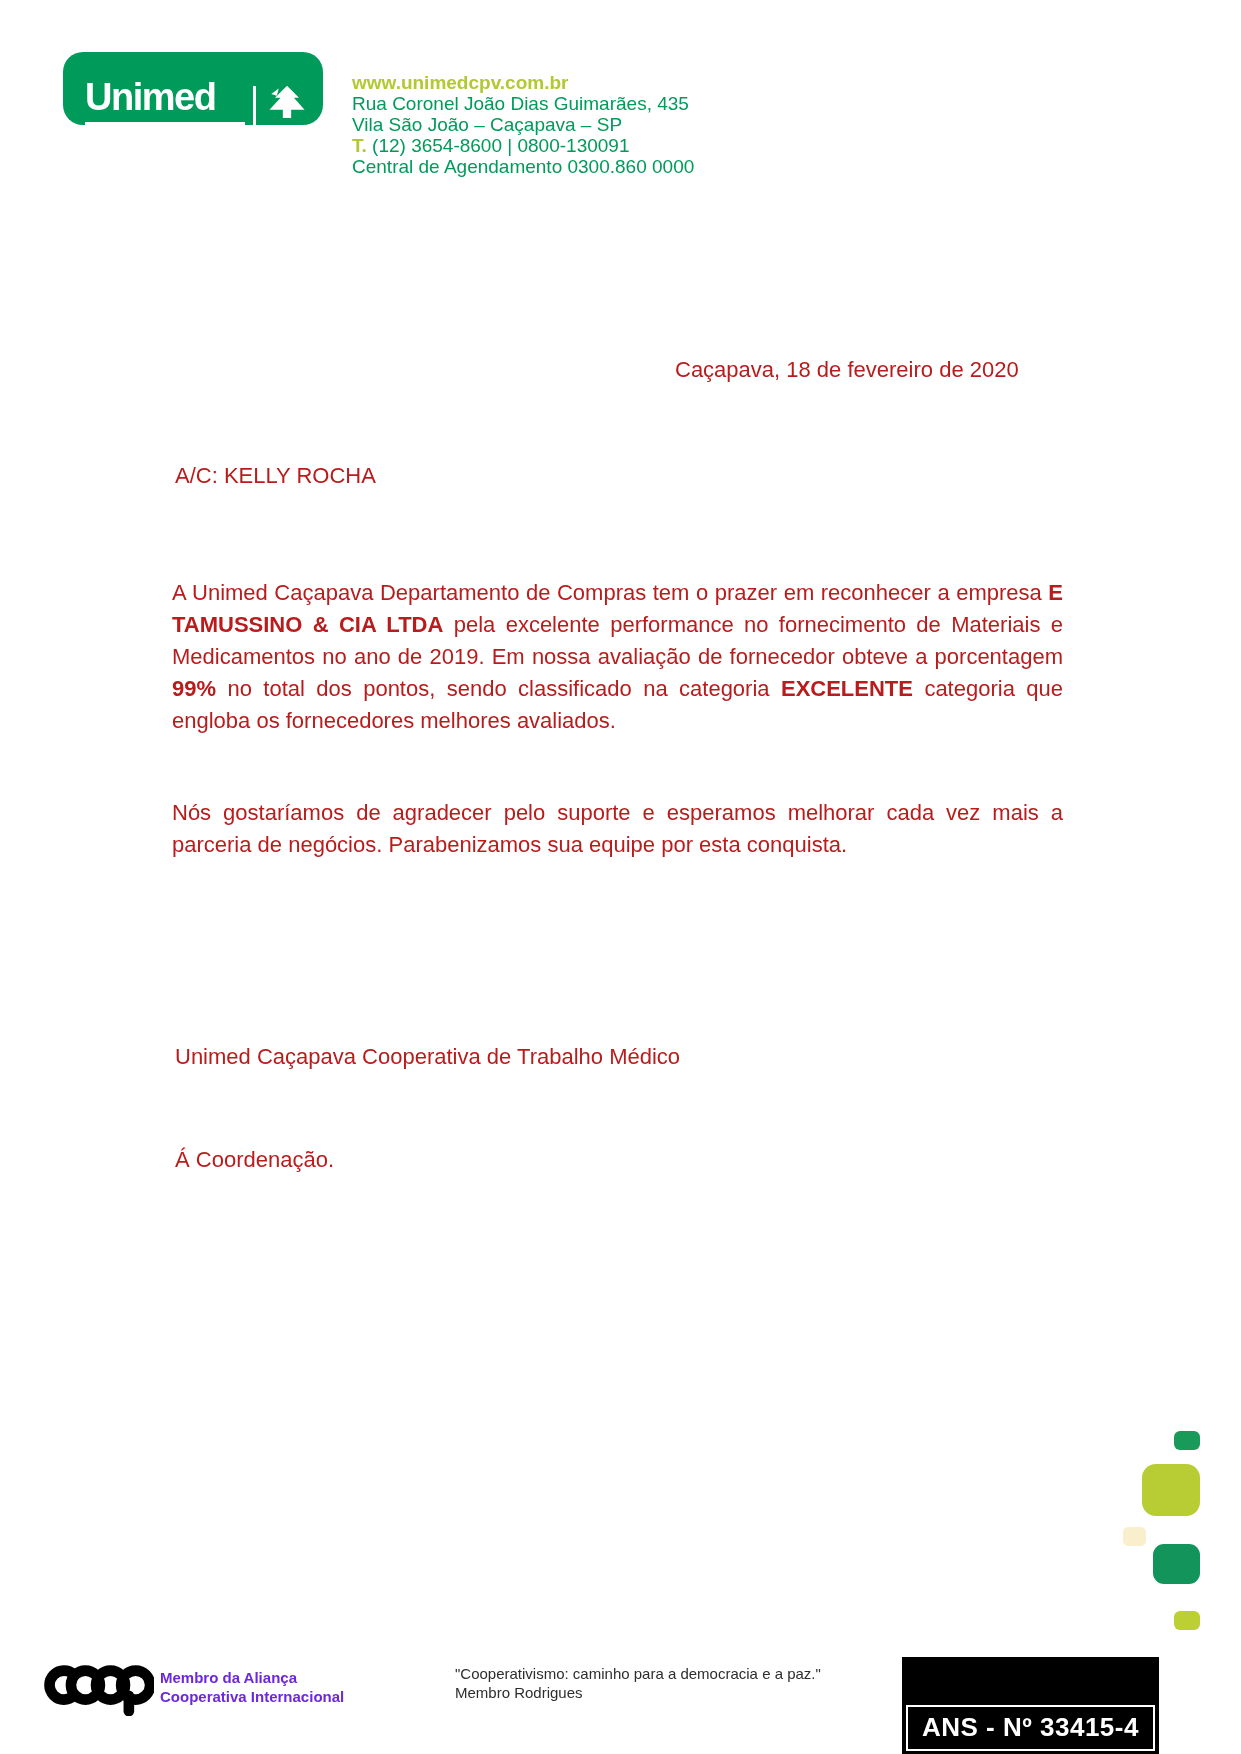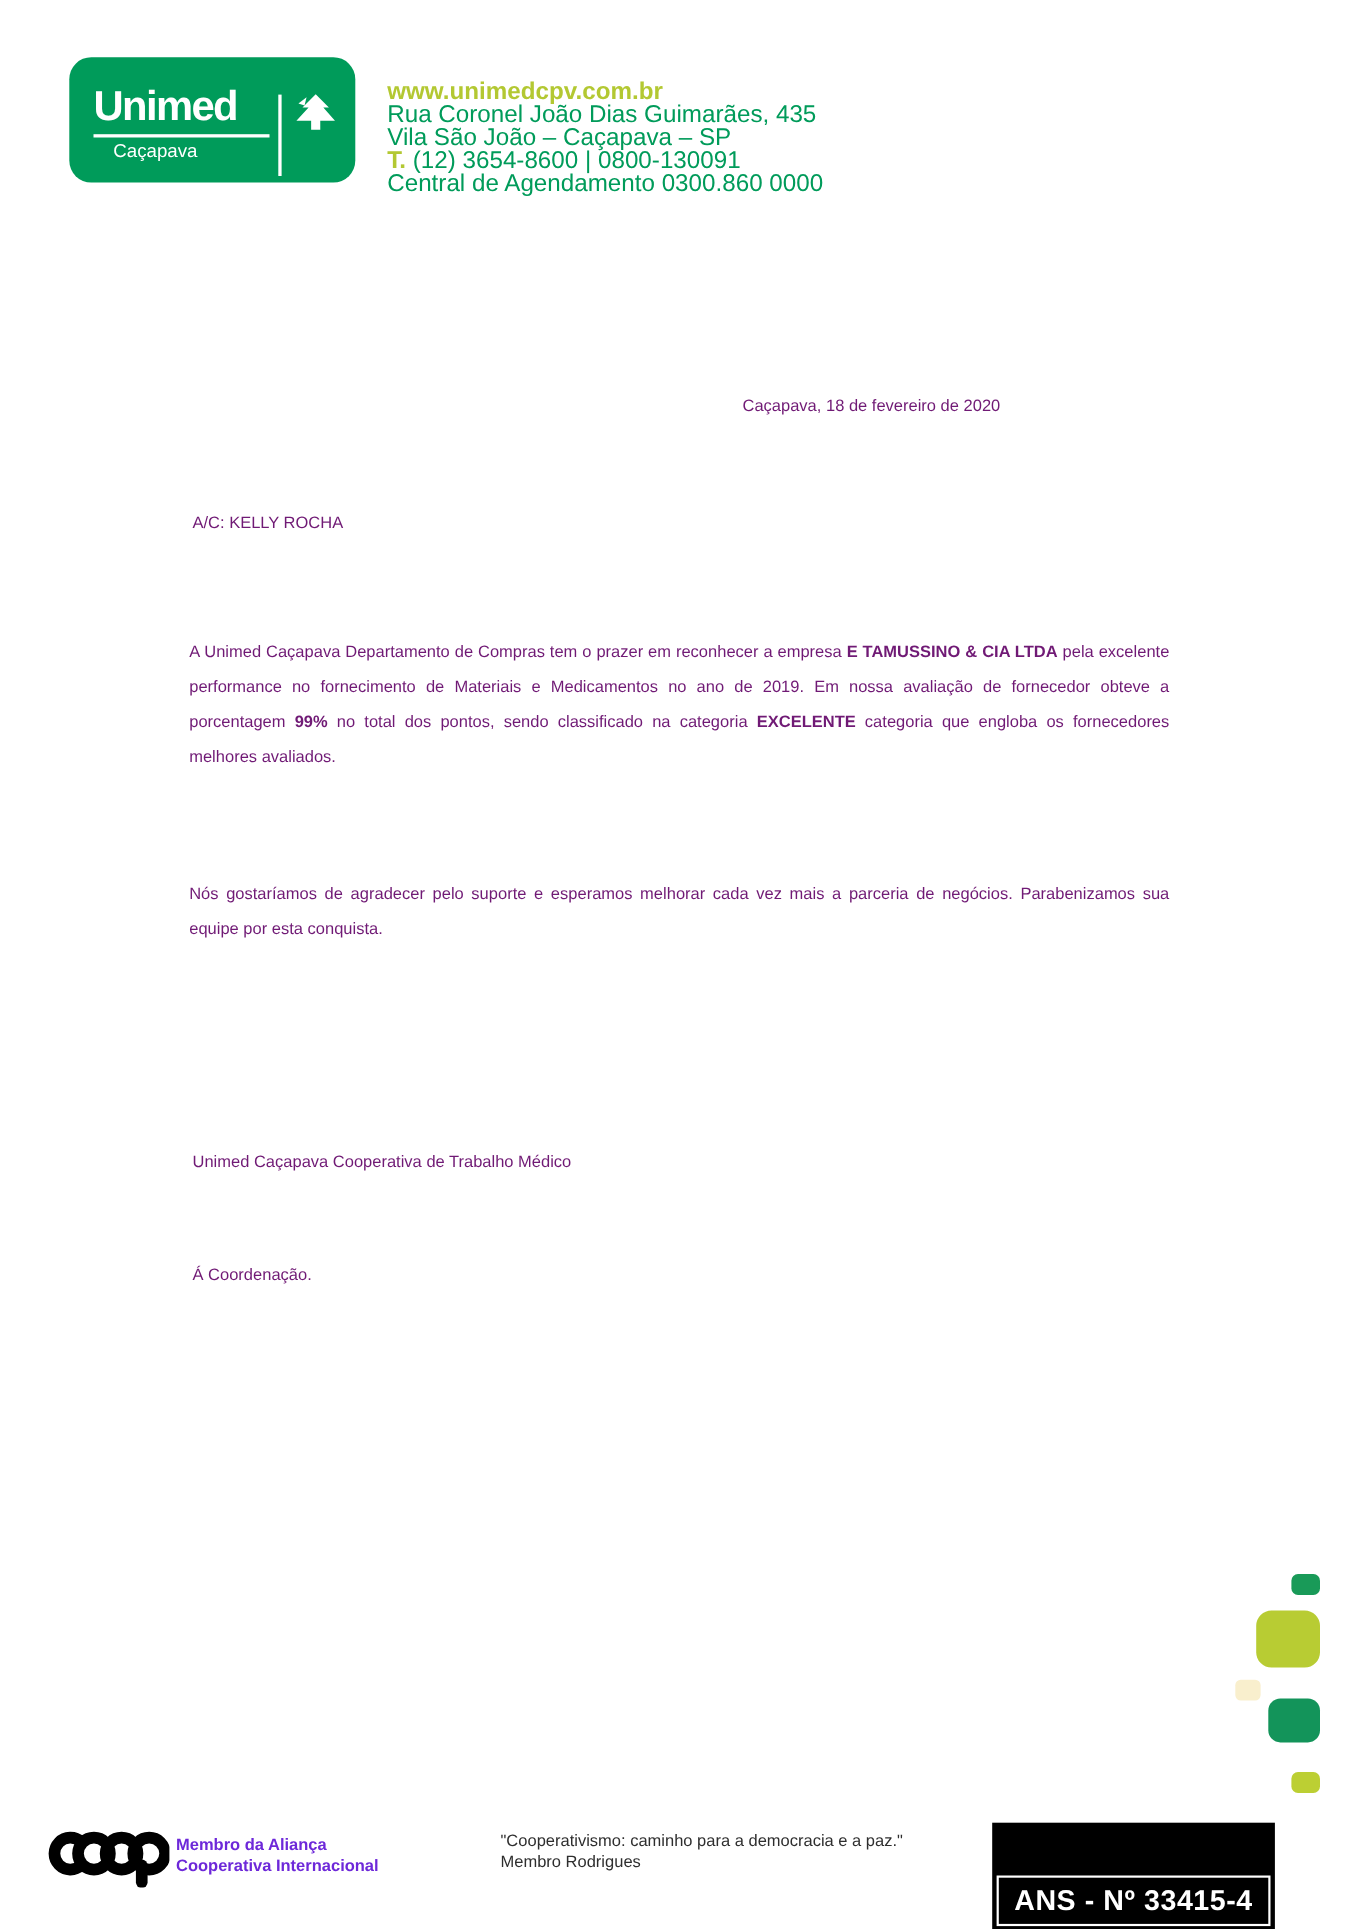--- a/index.html
+++ b/index.html
@@ -6,41 +6,41 @@
   html,body { background:#e8e8e8; }
   body { font-family:"Liberation Sans", sans-serif; }
   .page {
     position:relative; width:1241px; height:1754px; margin:0 auto;
     background:#ffffff; overflow:hidden; color:#111;
   }
   .abs { position:absolute; }
 
   
   .logo-box {
-    left:63px; top:52px; width:260px; height:114px;
+    left:63px; top:52px; width:260px; height:73px;
     background:var(--green); border-radius:20px;
   }
   .logo-brand {
     position:absolute; left:22px; top:24px;
     font-size:38px; font-weight:bold; color:#fff; letter-spacing:-1.5px;
   }
   .logo-underline { position:absolute; left:22px; top:70px; width:160px; height:3px; background:#fff; }
   .logo-city {
     position:absolute; left:40px; top:76px; width:142px;
     text-align:left; font-size:17px; color:#ffffff;
   }
   .logo-divider { position:absolute; left:190px; top:34px; width:3px; height:74px; background:#fff; }
   .logo-tree { position:absolute; left:200px; top:32px; }
 
-  .contact { left:352px; top:72px; font-size:22px; line-height:21px; color:var(--green); }
+  .contact { left:352px; top:72px; font-size:19px; line-height:21px; color:var(--green); }
   .contact .website { color:var(--lime); font-weight:bold; }
   .contact .tprefix { color:var(--lime); font-weight:bold; }
 
   
-  .body-text { font-size:15px; line-height:32px; color:#701a75; }
+  .body-text { font-size:22px; line-height:32px; color:#b91c1c; }
   .date-line   { left:675px; top:354px; }
   .recipient   { left:175px; top:460px; }
   .para1       { left:172px; top:577px; width:891px; text-align:justify; }
   .para2       { left:172px; top:797px; width:891px; text-align:justify; }
   .sig-org     { left:175px; top:1041px; }
   .sig-closing { left:175px; top:1144px;text-align:right; }
   .b { font-weight:bold; }
 
   
   .decor-square { position:absolute; }

